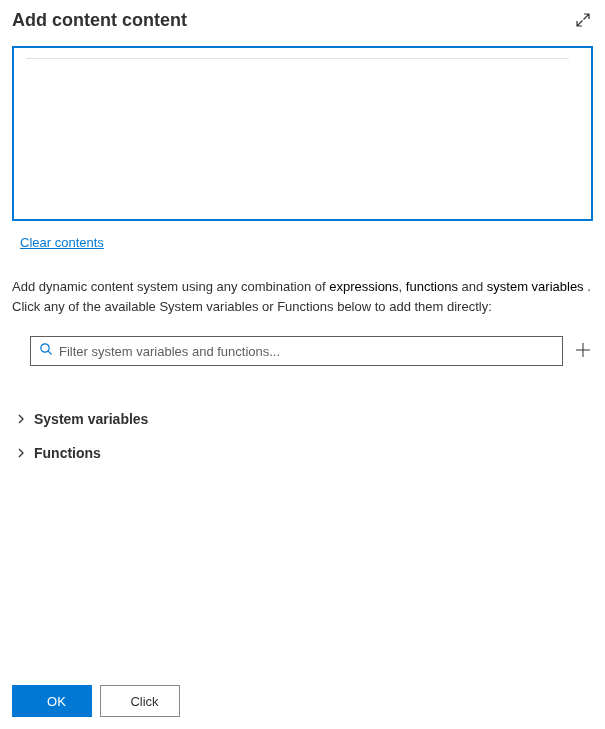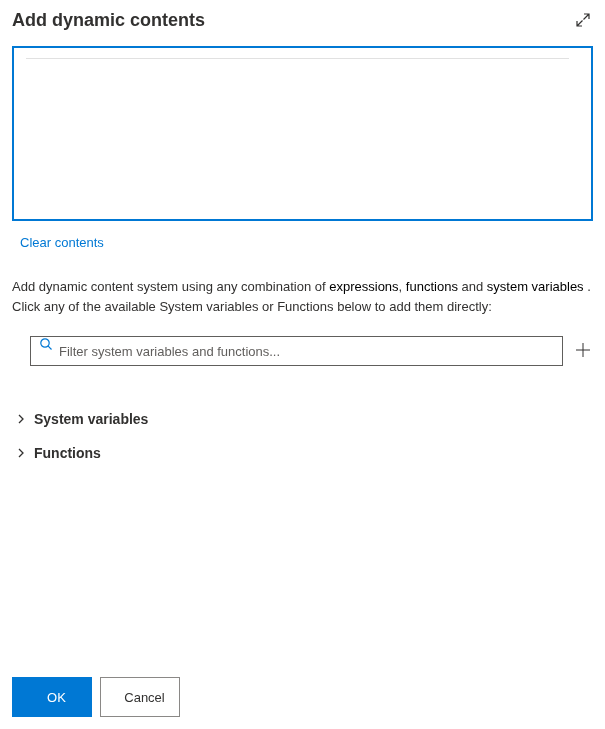--- a/index.html
+++ b/index.html
@@ -62,20 +62,21 @@
       border-top: 1px solid #e1e1e1;
       pointer-events: none;
     }
     .clear-link {
       display: inline-block;
       margin-top: 14px;
       margin-left: 8px;
       color: #0078d4;
       font-size: 13px;
       cursor: pointer;
+      text-decoration: underline;
     }
     .help-text {
       margin-top: 26px;
       font-size: 13px;
       line-height: 1.5;
       color: #323130;
     }
     .help-text a {
       color: #000000;
       text-decoration: none;
@@ -86,20 +87,21 @@
       align-items: center;
       margin-top: 20px;
       gap: 10px;
     }
     .filter-input-wrap {
       flex: 1;
       position: relative;
       border: 1px solid #605e5c;
       height: 30px;
       display: flex;
+      align-items: center;
       padding: 0 8px;
       margin-left: 18px;
     }
     .search-icon {
       color: #0078d4;
       margin-right: 6px;
       flex-shrink: 0;
     }
     .filter-input {
       border: none;
@@ -141,21 +143,21 @@
       font-weight: 600;
       color: #323130;
     }
     .footer {
       padding: 12px;
       display: flex;
       gap: 8px;
     }
     .btn {
       min-width: 80px;
-      height: 40px;
+      height: 32px;
       font-size: 13px;
       cursor: pointer;
       border: 1px solid transparent;
       font-family: inherit;
       padding-left: 9px;
     }
     .btn-primary {
       background: #0078d4;
       color: #ffffff;
       border-color: #0078d4;
@@ -163,21 +165,21 @@
     .btn-secondary {
       background: #ffffff;
       color: #323130;
       border-color: #8a8886;
     }
   </style>
 </head>
 <body>
 
 <div class="header">
-  <div class="title">Add dynamic contents</div>
+  <div class="title">Add content content</div>
   <div class="expand-icon">
     <svg width="16" height="16" viewBox="0 0 16 16" fill="none" stroke="currentColor" stroke-width="1.2">
       <path d="M9 2 L14 2 L14 7 M14 2 L8.5 7.5"></path>
       <path d="M7 14 L2 14 L2 9 M2 14 L7.5 8.5"></path>
     </svg>
   </div>
 </div>
 
 <div class="content">
 
@@ -225,14 +227,14 @@
         </svg>
       </span>
       <span class="section-title">Functions</span>
     </div>
   </div>
 
 </div>
 
 <div class="footer">
   <button class="btn btn-primary">OK</button>
-  <button class="btn btn-secondary">Cancel</button>
+  <button class="btn btn-secondary">Click</button>
 </div>
 
 </body></html>

